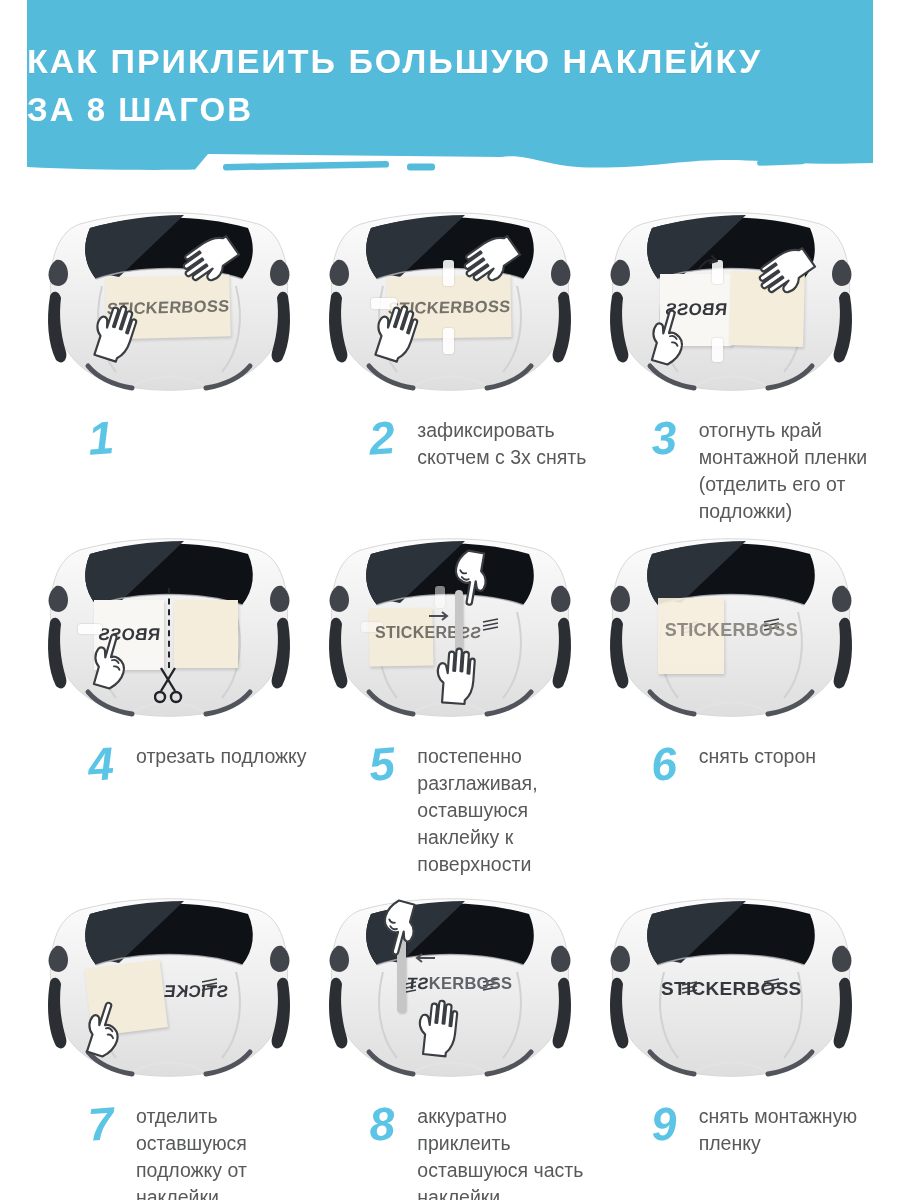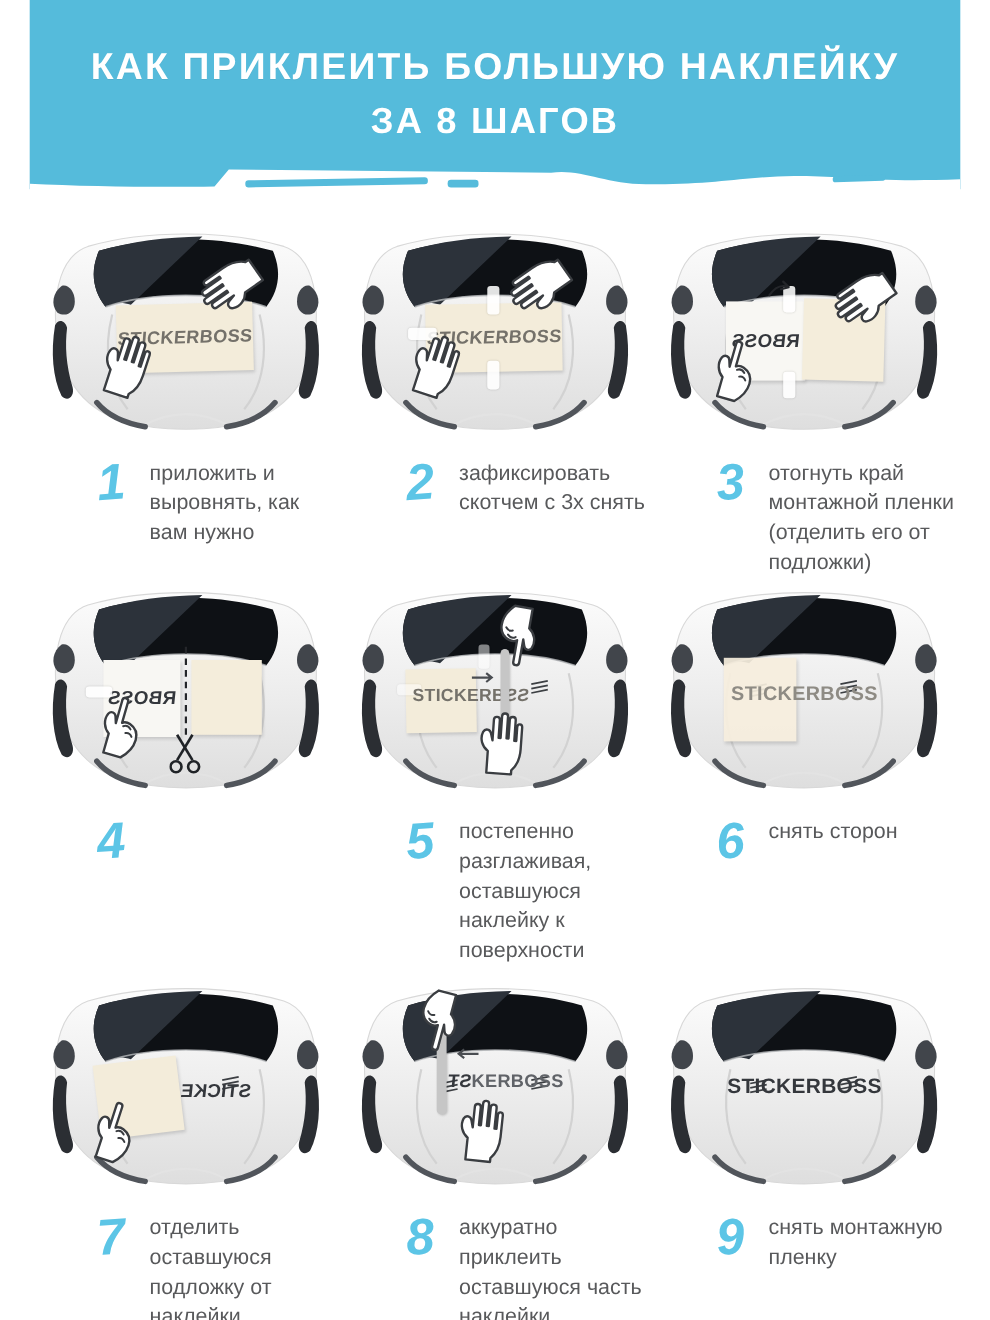--- a/index.html
+++ b/index.html
@@ -11,21 +11,21 @@
     --sticker-text-dark:#34373c;
   }
   *{margin:0;padding:0;box-sizing:border-box;}
   html,body{background:#fff;}
   .page{position:relative;width:900px;height:1200px;background:#fff;overflow:hidden;
         font-family:"Liberation Sans",sans-serif;}
 
   
   .banner{position:absolute;left:27px;top:0;width:846px;height:172px;
           background:var(--banner-color);}
-  .banner .titlewrap{padding-top:44px;text-align:center;color:#fff;}
+  .banner .titlewrap{padding-top:44px;text-align:left;color:#fff;}
   .t1{font-size:34px;font-weight:bold;letter-spacing:2px;line-height:1.0;
       text-shadow:0 1px 0 rgba(0,0,0,.06);}
   .t2{font-size:33px;font-weight:bold;letter-spacing:2px;margin-top:13px;}
   .banner-edge{position:absolute;left:0;bottom:-1px;width:846px;height:46px;display:block;}
   .bdash{fill:var(--banner-color);}
 
   
   .grid{position:absolute;left:28px;top:178px;width:844px;
         display:grid;grid-template-columns:repeat(3,1fr);
         grid-template-rows:318px 350px auto;}
@@ -137,21 +137,20 @@
         </div>
         <svg class="hand" style="left:138px;top:32px;transform:rotate(-125deg);">
             <use href="#hand-flat"></use>
           </svg>
         <svg class="hand" style="left:42px;top:98px;transform:rotate(18deg);">
             <use href="#hand-flat"></use>
           </svg>
       </div>
       <div class="cap">
         <span class="num">1</span>
-        <p class="txt">приложить и выровнять, как вам нужно</p>
       </div>
     </section>
 
     <section class="step r1">
       <div class="car">
         <svg class="carbase">
             <use href="#car"></use>
           </svg>
         <div class="ov panel" style="left:62px;top:76px;width:124px;height:62px;transform:rotate(-1deg);">
           <span class="slabel" style="font-size:16.5px;">STICKERBOSS</span>
@@ -213,20 +212,21 @@
         <div class="dashline" style="left:124px;top:62px;height:80px;"></div>
         <svg class="ov" style="left:110px;top:140px;width:30px;height:40px;">
             <use href="#scissors"></use>
           </svg>
         <svg class="hand" style="left:38px;top:100px;transform:rotate(16deg);">
             <use href="#hand-point"></use>
           </svg>
       </div>
       <div class="cap">
         <span class="num">4</span>
+        <p class="txt">отрезать подложку</p>
       </div>
     </section>
 
     <section class="step r2">
       <div class="car">
         <svg class="carbase">
             <use href="#car"></use>
           </svg>
         <div class="ov panel" style="left:44px;top:82px;width:64px;height:58px;transform:rotate(-1deg);"></div>
         <div class="tape" style="left:110px;top:60px;width:10px;height:22px;opacity:.55;"></div>

